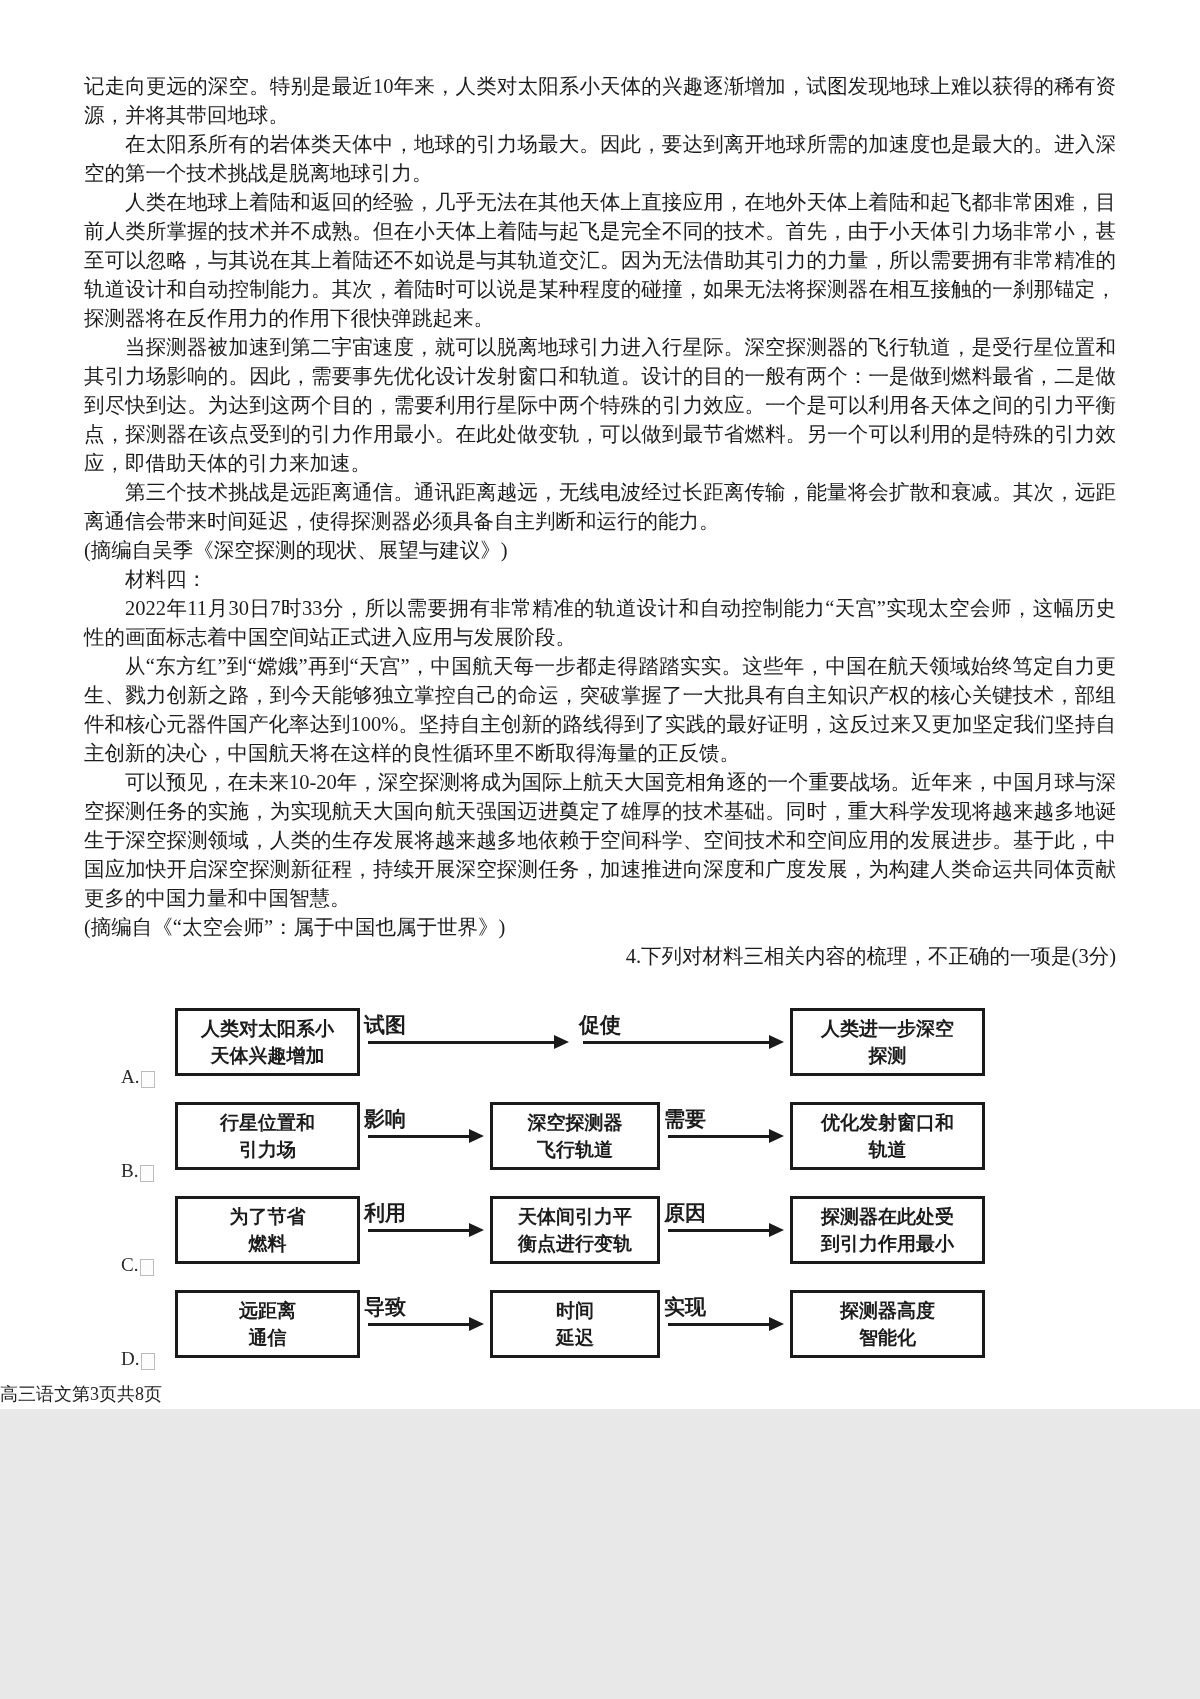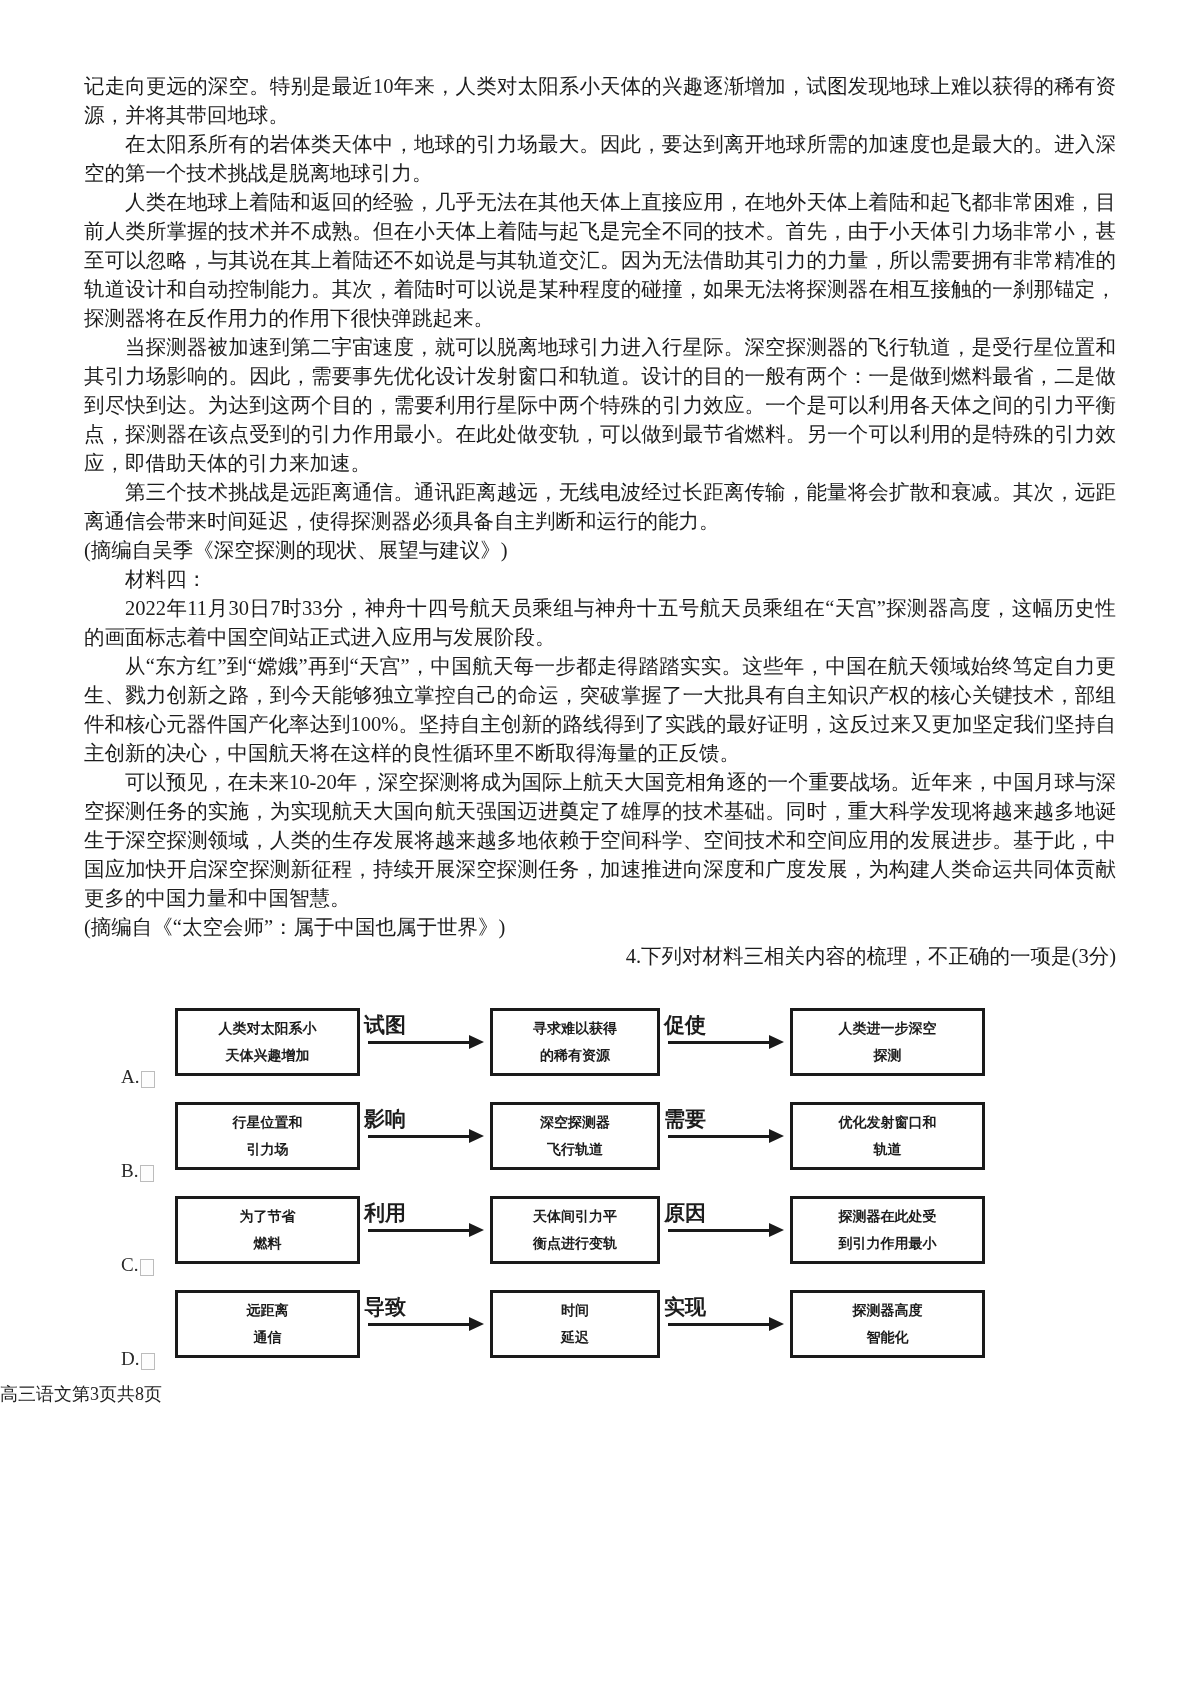--- a/index.html
+++ b/index.html
@@ -1,20 +1,20 @@
 <!DOCTYPE html>
 <html><head>
 <meta charset="utf-8">
 <style>
   * { margin: 0; padding: 0; box-sizing: border-box; }
   html, body { background: #e8e8e8; }
   .page {
     position: relative;
     width: 1200px;
-    height: 1699px;
+    height: 1409px;
     margin: 0 auto;
     background: #ffffff;
     font-family: "Liberation Serif", "DejaVu Serif", serif;
     color: #1c1c1c;
     overflow: hidden;
   }
   .content {
     position: absolute;
     top: 72px;
     left: 84px;
@@ -47,21 +47,21 @@
     align-items: stretch;
     margin-bottom: 26px;
   }
   .flow-box {
     display: flex;
     align-items: center;
     justify-content: center;
     text-align: center;
     border: 3px solid #1a1a1a;
     font-weight: bold;
-    font-size: 14px;
+    font-size: 19px;
     line-height: 27px;
     min-height: 68px;
     padding: 4px 6px;
     white-space: pre-line;
     background: #fff;
   }
   .box-col1 { width: 185px; }
   .box-col2 { width: 170px; }
   .box-col3 { width: 195px; }
   .flow-arrow {
@@ -128,38 +128,36 @@
 <div class="page">
 
   <div class="content">
     <p class="para">记走向更远的深空。特别是最近10年来，人类对太阳系小天体的兴趣逐渐增加，试图发现地球上难以获得的稀有资源，并将其带回地球。</p>
     <p class="para indent">在太阳系所有的岩体类天体中，地球的引力场最大。因此，要达到离开地球所需的加速度也是最大的。进入深空的第一个技术挑战是脱离地球引力。</p>
     <p class="para indent">人类在地球上着陆和返回的经验，几乎无法在其他天体上直接应用，在地外天体上着陆和起飞都非常困难，目前人类所掌握的技术并不成熟。但在小天体上着陆与起飞是完全不同的技术。首先，由于小天体引力场非常小，甚至可以忽略，与其说在其上着陆还不如说是与其轨道交汇。因为无法借助其引力的力量，所以需要拥有非常精准的轨道设计和自动控制能力。其次，着陆时可以说是某种程度的碰撞，如果无法将探测器在相互接触的一刹那锚定，探测器将在反作用力的作用下很快弹跳起来。</p>
     <p class="para indent">当探测器被加速到第二宇宙速度，就可以脱离地球引力进入行星际。深空探测器的飞行轨道，是受行星位置和其引力场影响的。因此，需要事先优化设计发射窗口和轨道。设计的目的一般有两个：一是做到燃料最省，二是做到尽快到达。为达到这两个目的，需要利用行星际中两个特殊的引力效应。一个是可以利用各天体之间的引力平衡点，探测器在该点受到的引力作用最小。在此处做变轨，可以做到最节省燃料。另一个可以利用的是特殊的引力效应，即借助天体的引力来加速。</p>
     <p class="para indent">第三个技术挑战是远距离通信。通讯距离越远，无线电波经过长距离传输，能量将会扩散和衰减。其次，远距离通信会带来时间延迟，使得探测器必须具备自主判断和运行的能力。</p>
     <p class="para attribution">(摘编自吴季《深空探测的现状、展望与建议》)</p>
     <p class="para indent">材料四：</p>
-    <p class="para indent">2022年11月30日7时33分，神舟十四号航天员乘组与神舟十五号航天员乘组在“天宫”探测器高度，这幅历史性的画面标志着中国空间站正式进入应用与发展阶段。</p>
+    <p class="para indent">2022年11月30日7时33分，所以需要拥有非常精准的轨道设计和自动控制能力“天宫”实现太空会师，这幅历史性的画面标志着中国空间站正式进入应用与发展阶段。</p>
     <p class="para indent">从“东方红”到“嫦娥”再到“天宫”，中国航天每一步都走得踏踏实实。这些年，中国在航天领域始终笃定自力更生、戮力创新之路，到今天能够独立掌控自己的命运，突破掌握了一大批具有自主知识产权的核心关键技术，部组件和核心元器件国产化率达到100%。坚持自主创新的路线得到了实践的最好证明，这反过来又更加坚定我们坚持自主创新的决心，中国航天将在这样的良性循环里不断取得海量的正反馈。</p>
     <p class="para indent">可以预见，在未来10-20年，深空探测将成为国际上航天大国竞相角逐的一个重要战场。近年来，中国月球与深空探测任务的实施，为实现航天大国向航天强国迈进奠定了雄厚的技术基础。同时，重大科学发现将越来越多地诞生于深空探测领域，人类的生存发展将越来越多地依赖于空间科学、空间技术和空间应用的发展进步。基于此，中国应加快开启深空探测新征程，持续开展深空探测任务，加速推进向深度和广度发展，为构建人类命运共同体贡献更多的中国力量和中国智慧。</p>
     <p class="para attribution">(摘编自《“太空会师”：属于中国也属于世界》)</p>
     <p class="para question-line">4.下列对材料三相关内容的梳理，不正确的一项是(3分)</p>
   </div>
 
   <div class="diagram">
 
     <div class="diagram-row">
       <div class="flow-box box-col1">人类对太阳系小
 天体兴趣增加</div>
       <div class="flow-arrow">
         <span class="arrow-label">试图</span>
         <span class="arrow-shaft"></span>
       </div>
-      <div class="flow-box box-col2">寻求难以获得
-的稀有资源</div>
       <div class="flow-arrow">
         <span class="arrow-label">促使</span>
         <span class="arrow-shaft"></span>
       </div>
       <div class="flow-box box-col3">人类进一步深空
 探测</div>
       <div class="option-label">
         <span>A.</span>
           <span class="tick-square"></span>
       </div>

